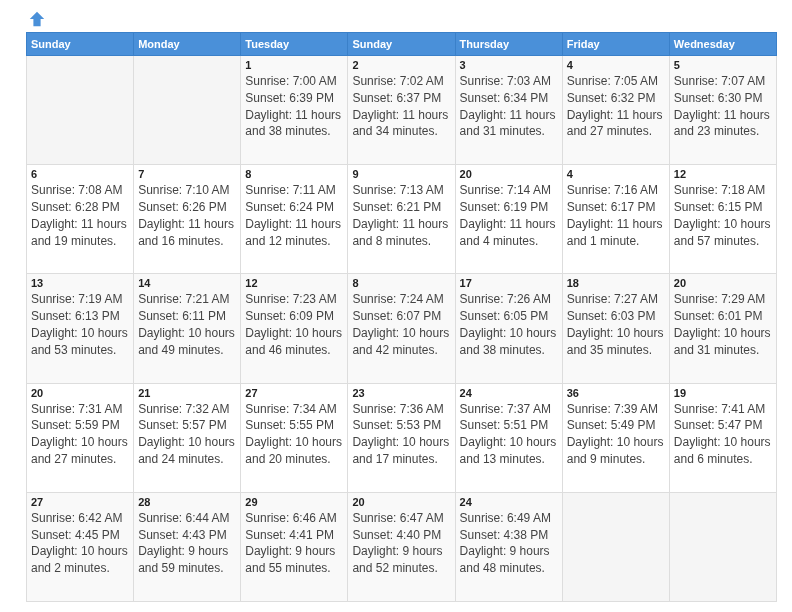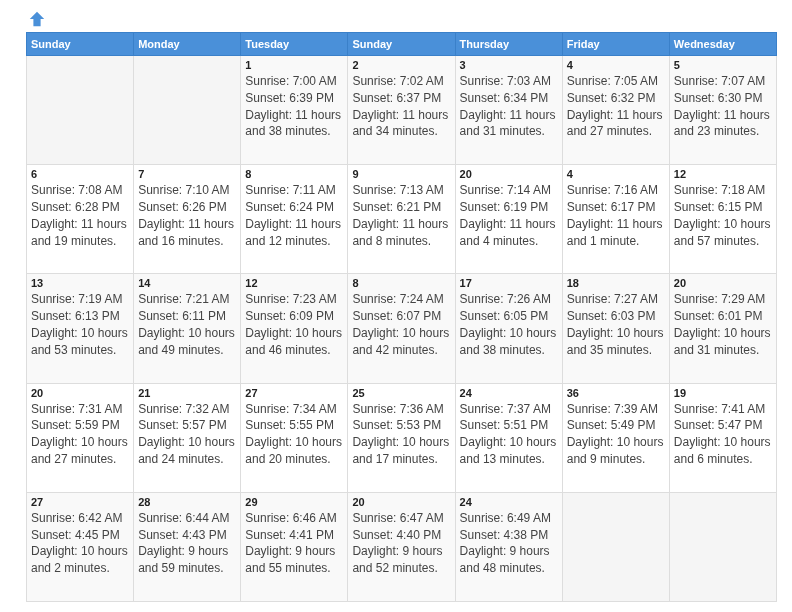--- a/index.html
+++ b/index.html
@@ -227,21 +227,21 @@
           </td>
           <td>
             <span class="day-num">21</span>
             <div class="day-info">Sunrise: 7:32 AM<br>Sunset: 5:57 PM<br>Daylight: 10 hours and 24 minutes.</div>
           </td>
           <td>
             <span class="day-num">27</span>
             <div class="day-info">Sunrise: 7:34 AM<br>Sunset: 5:55 PM<br>Daylight: 10 hours and 20 minutes.</div>
           </td>
           <td>
-            <span class="day-num">25</span>
+            <span class="day-num">23</span>
             <div class="day-info">Sunrise: 7:36 AM<br>Sunset: 5:53 PM<br>Daylight: 10 hours and 17 minutes.</div>
           </td>
           <td>
             <span class="day-num">24</span>
             <div class="day-info">Sunrise: 7:37 AM<br>Sunset: 5:51 PM<br>Daylight: 10 hours and 13 minutes.</div>
           </td>
           <td>
             <span class="day-num">36</span>
             <div class="day-info">Sunrise: 7:39 AM<br>Sunset: 5:49 PM<br>Daylight: 10 hours and 9 minutes.</div>
           </td>

